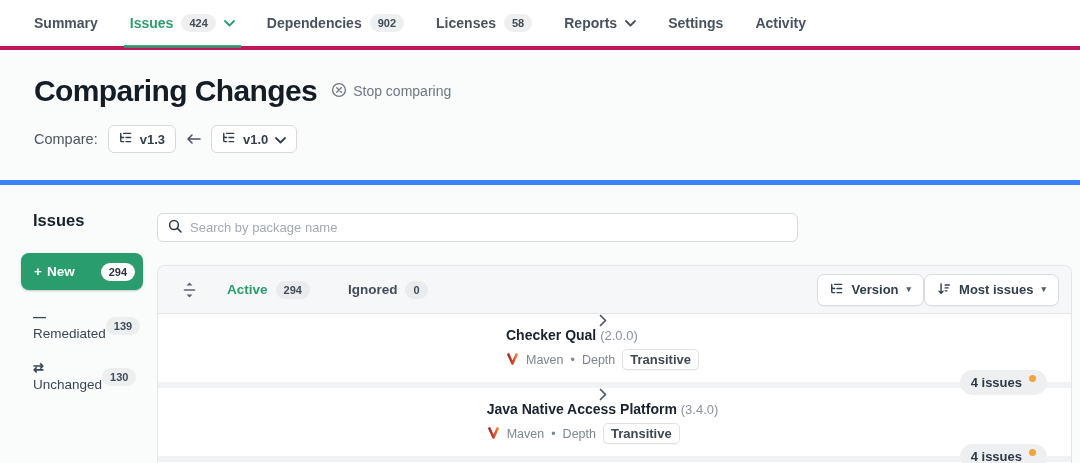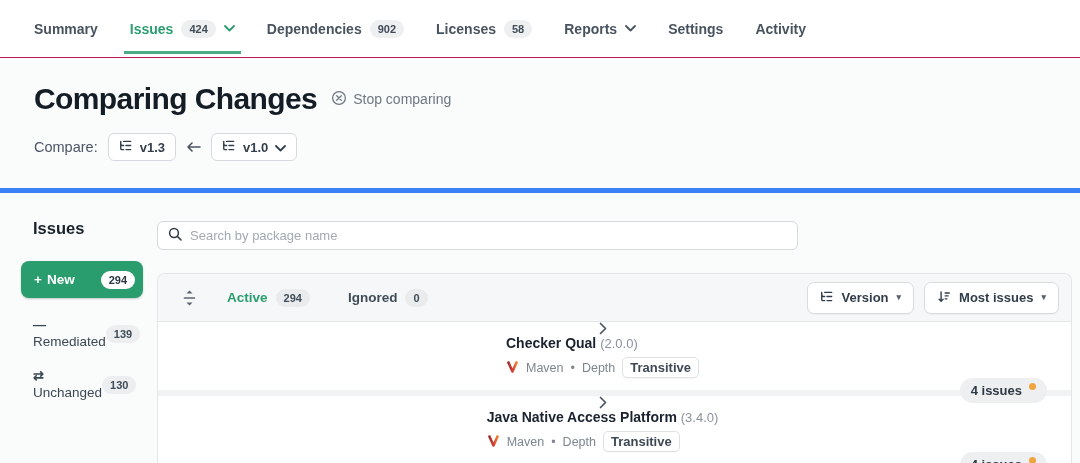--- a/index.html
+++ b/index.html
@@ -1,20 +1,20 @@
 <!DOCTYPE html>
 <html><head>
 <meta charset="utf-8">
 <style>
   * { margin:0; padding:0; box-sizing:border-box; }
   html,body { width:1080px; height:463px; overflow:hidden; }
   body { font-family:"Liberation Sans", sans-serif; background:#fafbfb; color:#1d2633; }
 
   
-  .topnav { height:58px; background:#fff; border-bottom:1px solid #be185d;
+  .topnav { height:50px; background:#fff; border-bottom:4px solid #be185d;
             display:flex; align-items:center; padding:11px 34px; gap:32px; }
   .nav-item { position:relative; height:50px; display:flex; align-items:center; gap:8px;
               font-size:14px; font-weight:600; color:#49535f; cursor:pointer; white-space:nowrap; }
   .nav-item.active { color:#2a9d6f; }
   .nav-item.active::after { content:""; position:absolute; left:-6px; right:-6px; bottom:0;
               height:3px; background:#2a9d6f; opacity:.85; }
   .pill { background:#edeff1; border-radius:999px; padding:2px 8px;
           font-size:11px; font-weight:600; color:#414c59; line-height:14px; }
   .chev { display:inline-flex; }
 
@@ -61,21 +61,21 @@
   .card { margin-top:23px; width:915px; border:1px solid #e3e5e8; border-bottom:none;
           border-radius:8px 8px 0 0; overflow:hidden; background:#fff; }
   .card-head { height:48px; background:#f6f7f8; border-bottom:1px solid #e3e5e8;
                display:flex; align-items:center; padding:0 12px 0 24px; }
   .unfold { display:inline-flex; cursor:pointer; }
   .tabs { display:flex; gap:38px; margin-left:30px; }
   .ptab { display:flex; align-items:center; gap:8px; font-size:13.5px; font-weight:600;
           color:#414c59; cursor:pointer; }
   .ptab.active { color:#2a9d6f; }
   .ptab .pill { background:#e9ebed; }
-  .head-actions { margin-left:auto; display:flex; gap:10px; }
+  .head-actions { margin-left:auto; display:flex; }
   .dbtn { display:inline-flex; align-items:center; gap:8px; height:32px; background:#fff;
           border:1px solid #d9dcdf; border-radius:7px; padding:0 12px; font-size:13px;
           font-weight:600; color:#323d4b; cursor:pointer; box-shadow:0 1px 1px rgba(0,0,0,.04); }
 
   .row { height:68px; background:#fff; display:flex; align-items:center; padding-right:24px;flex-direction:column; }
   .row-chev { width:80px; display:flex; justify-content:center; cursor:pointer; }
   .row-main { display:flex; flex-direction:column; gap:6px; }
   .row-title { font-size:14px; color:#19222e; }
   .row-title b { font-weight:700; }
   .row-ver { color:#8b929c; font-weight:400; font-size:13px; }

